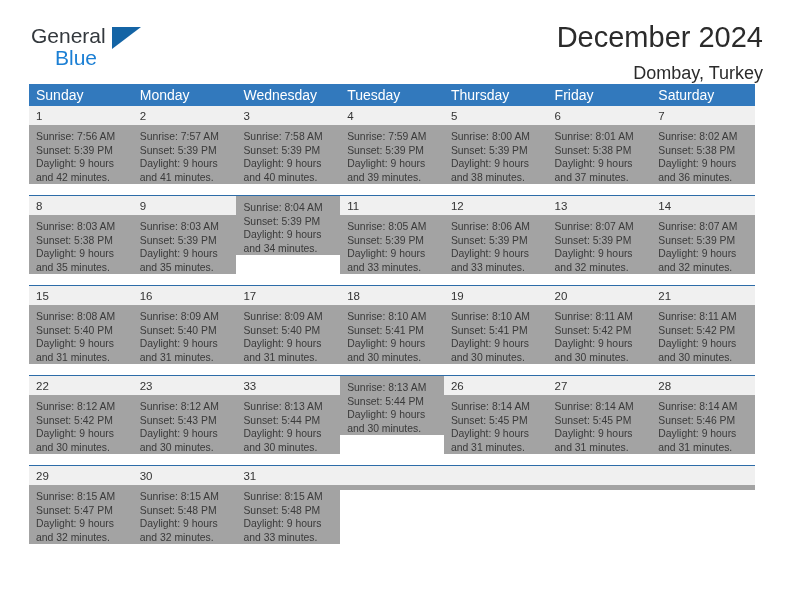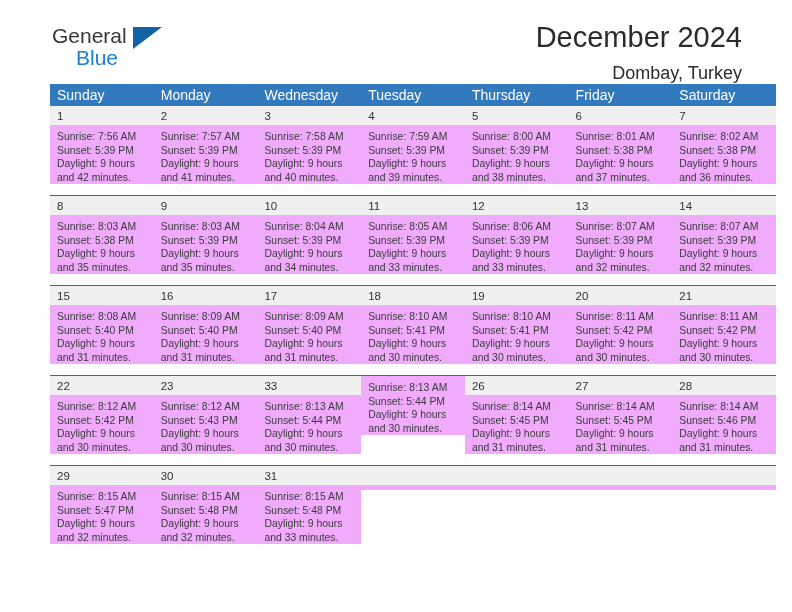--- a/index.html
+++ b/index.html
@@ -12,21 +12,21 @@
     background: #ffffff;
     font-family: "Liberation Sans", sans-serif;
     color: #1a1a1a;
     overflow: hidden;
   }
   .page {
     position: relative;
     width: 792px;
     height: 612px;
     box-sizing: border-box;
-    padding: 0 50px;
+    padding: 0 29px;
   }
 
   
   .top-bar {
     position: relative;
     height: 75px;
     display: flex;
     align-items: flex-start;
     justify-content: space-between;
   }
@@ -119,21 +119,21 @@
     box-sizing: border-box;
     padding-left: 7px;
   }
   .daynum {
     font-size: 11.5px;
     color: #333333;
     line-height: 19px;
   }
   .detail {
     padding: 5px 7px 0 7px;
-    background: #f0abfc;
+    background: #a3a3a3;
   }
   .detail div {
     font-size: 10.4px;
     line-height: 13.6px;
     color: #3a3a3a;
     white-space: nowrap;
   }
   .cell.empty .detail div { visibility: hidden; }
 </style>
 </head>
@@ -264,23 +264,20 @@
       <span class="daynum">9</span>
     </div>
     <div class="detail">
       <div>Sunrise: 8:03 AM</div>
       <div>Sunset: 5:39 PM</div>
       <div>Daylight: 9 hours</div>
       <div>and 35 minutes.</div>
     </div>
   </div>
           <div class="cell">
-    <div class="daynum-band">
-      <span class="daynum">10</span>
-    </div>
     <div class="detail">
       <div>Sunrise: 8:04 AM</div>
       <div>Sunset: 5:39 PM</div>
       <div>Daylight: 9 hours</div>
       <div>and 34 minutes.</div>
     </div>
   </div>
           <div class="cell">
     <div class="daynum-band">
       <span class="daynum">11</span>

